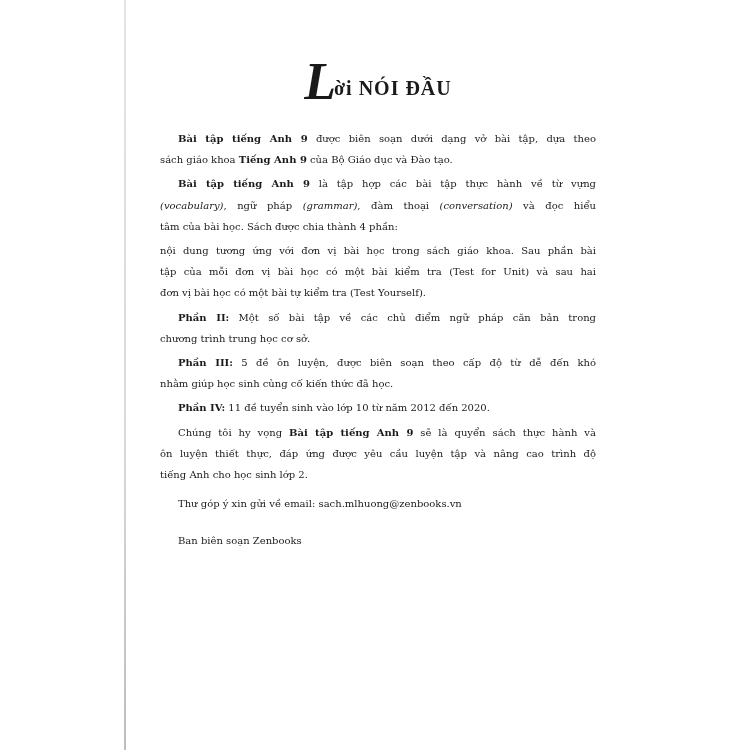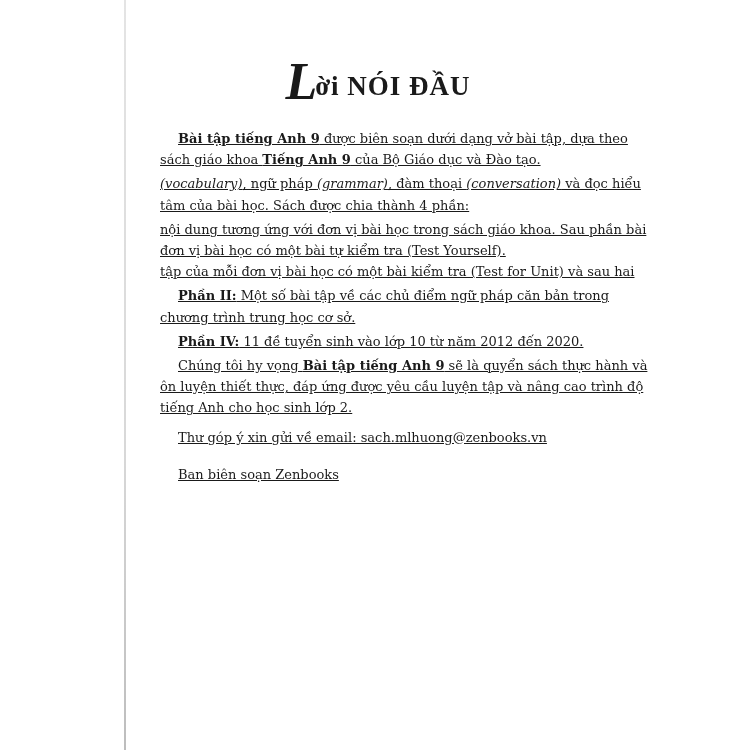--- a/index.html
+++ b/index.html
@@ -15,25 +15,25 @@
     }
     .title {
       text-align: center; margin: 0 0 26px 0; height: 50px; position: relative;
       font-family: "Liberation Serif", "DejaVu Serif", serif;
     }
     .title .initial {
       font-family: "Liberation Serif", serif; font-style: italic; font-size: 52px;
       font-weight: bold; letter-spacing: -2px; vertical-align: -4px;
     }
     .title .rest {
-      font-size: 27px; font-weight: bold; letter-spacing: 1px;
+      font-size: 20px; font-weight: bold; letter-spacing: 1px;
     }
     .para {
-      font-size: 13px; line-height: 21.2px; margin: 0 0 3px 0;
-      text-align: justify; text-indent: 0; text-decoration: underline;
+      font-size: 10px; line-height: 21.2px; margin: 0 0 3px 0;
+      text-align: justify; text-indent: 0;
     }
     .b { font-weight: bold; }
     .i { font-style: italic; }
     .line { display: block; white-space: nowrap; text-align: justify; text-align-last: justify; }
     .line.last { text-align-last: left; }
     .ind { padding-left: 18px; }
   </style>
 </head>
 <body>
 
@@ -43,31 +43,36 @@
   <h1 class="title">
     <span class="initial">L</span><span class="rest">ời NÓI ĐẦU</span>
   </h1>
 
   <div id="body">
       <div class="para">
         <span class="line ind"><span class="b">Bài tập tiếng Anh 9</span><span> được biên soạn dưới dạng vở bài tập, dựa theo</span></span>
         <span class="line last"><span>sách giáo khoa </span><span class="b">Tiếng Anh 9</span><span> của Bộ Giáo dục và Đào tạo.</span></span>
       </div>
       <div class="para">
+        <span class="line ind"><span class="b">Bài tập tiếng Anh 9</span><span> là tập hợp các bài tập thực hành về từ vựng</span></span>
         <span class="line"><span class="i">(vocabulary)</span><span>, ngữ pháp </span><span class="i">(grammar)</span><span>, đàm thoại </span><span class="i">(conversation)</span><span> và đọc hiểu</span></span>
         <span class="line last"><span>tâm của bài học. Sách được chia thành 4 phần:</span></span>
       </div>
       <div class="para">
         <span class="line"><span>nội dung tương ứng với đơn vị bài học trong sách giáo khoa. Sau phần bài</span></span>
+        <span class="line"><span>tập của mỗi đơn vị bài học có một bài kiểm tra (Test for Unit) và sau hai</span></span>
         <span class="line last"><span>đơn vị bài học có một bài tự kiểm tra (Test Yourself).</span></span>
-        <span class="line"><span>tập của mỗi đơn vị bài học có một bài kiểm tra (Test for Unit) và sau hai</span></span>
       </div>
       <div class="para">
         <span class="line ind"><span class="b">Phần II:</span><span> Một số bài tập về các chủ điểm ngữ pháp căn bản trong</span></span>
         <span class="line last"><span>chương trình trung học cơ sở.</span></span>
+      </div>
+      <div class="para">
+        <span class="line ind"><span class="b">Phần III:</span><span> 5 đề ôn luyện, được biên soạn theo cấp độ từ dễ đến khó</span></span>
+        <span class="line last"><span>nhằm giúp học sinh củng cố kiến thức đã học.</span></span>
       </div>
       <div class="para">
         <span class="line last ind"><span class="b">Phần IV:</span><span> 11 đề tuyển sinh vào lớp 10 từ năm 2012 đến 2020.</span></span>
       </div>
       <div class="para" style="margin-top: 3px;">
         <span class="line ind"><span>Chúng tôi hy vọng </span><span class="b">Bài tập tiếng Anh 9</span><span> sẽ là quyển sách thực hành và</span></span>
         <span class="line"><span>ôn luyện thiết thực, đáp ứng được yêu cầu luyện tập và nâng cao trình độ</span></span>
         <span class="line last"><span>tiếng Anh cho học sinh lớp 2.</span></span>
       </div>
       <div class="para" style="margin-top: 8px;">

